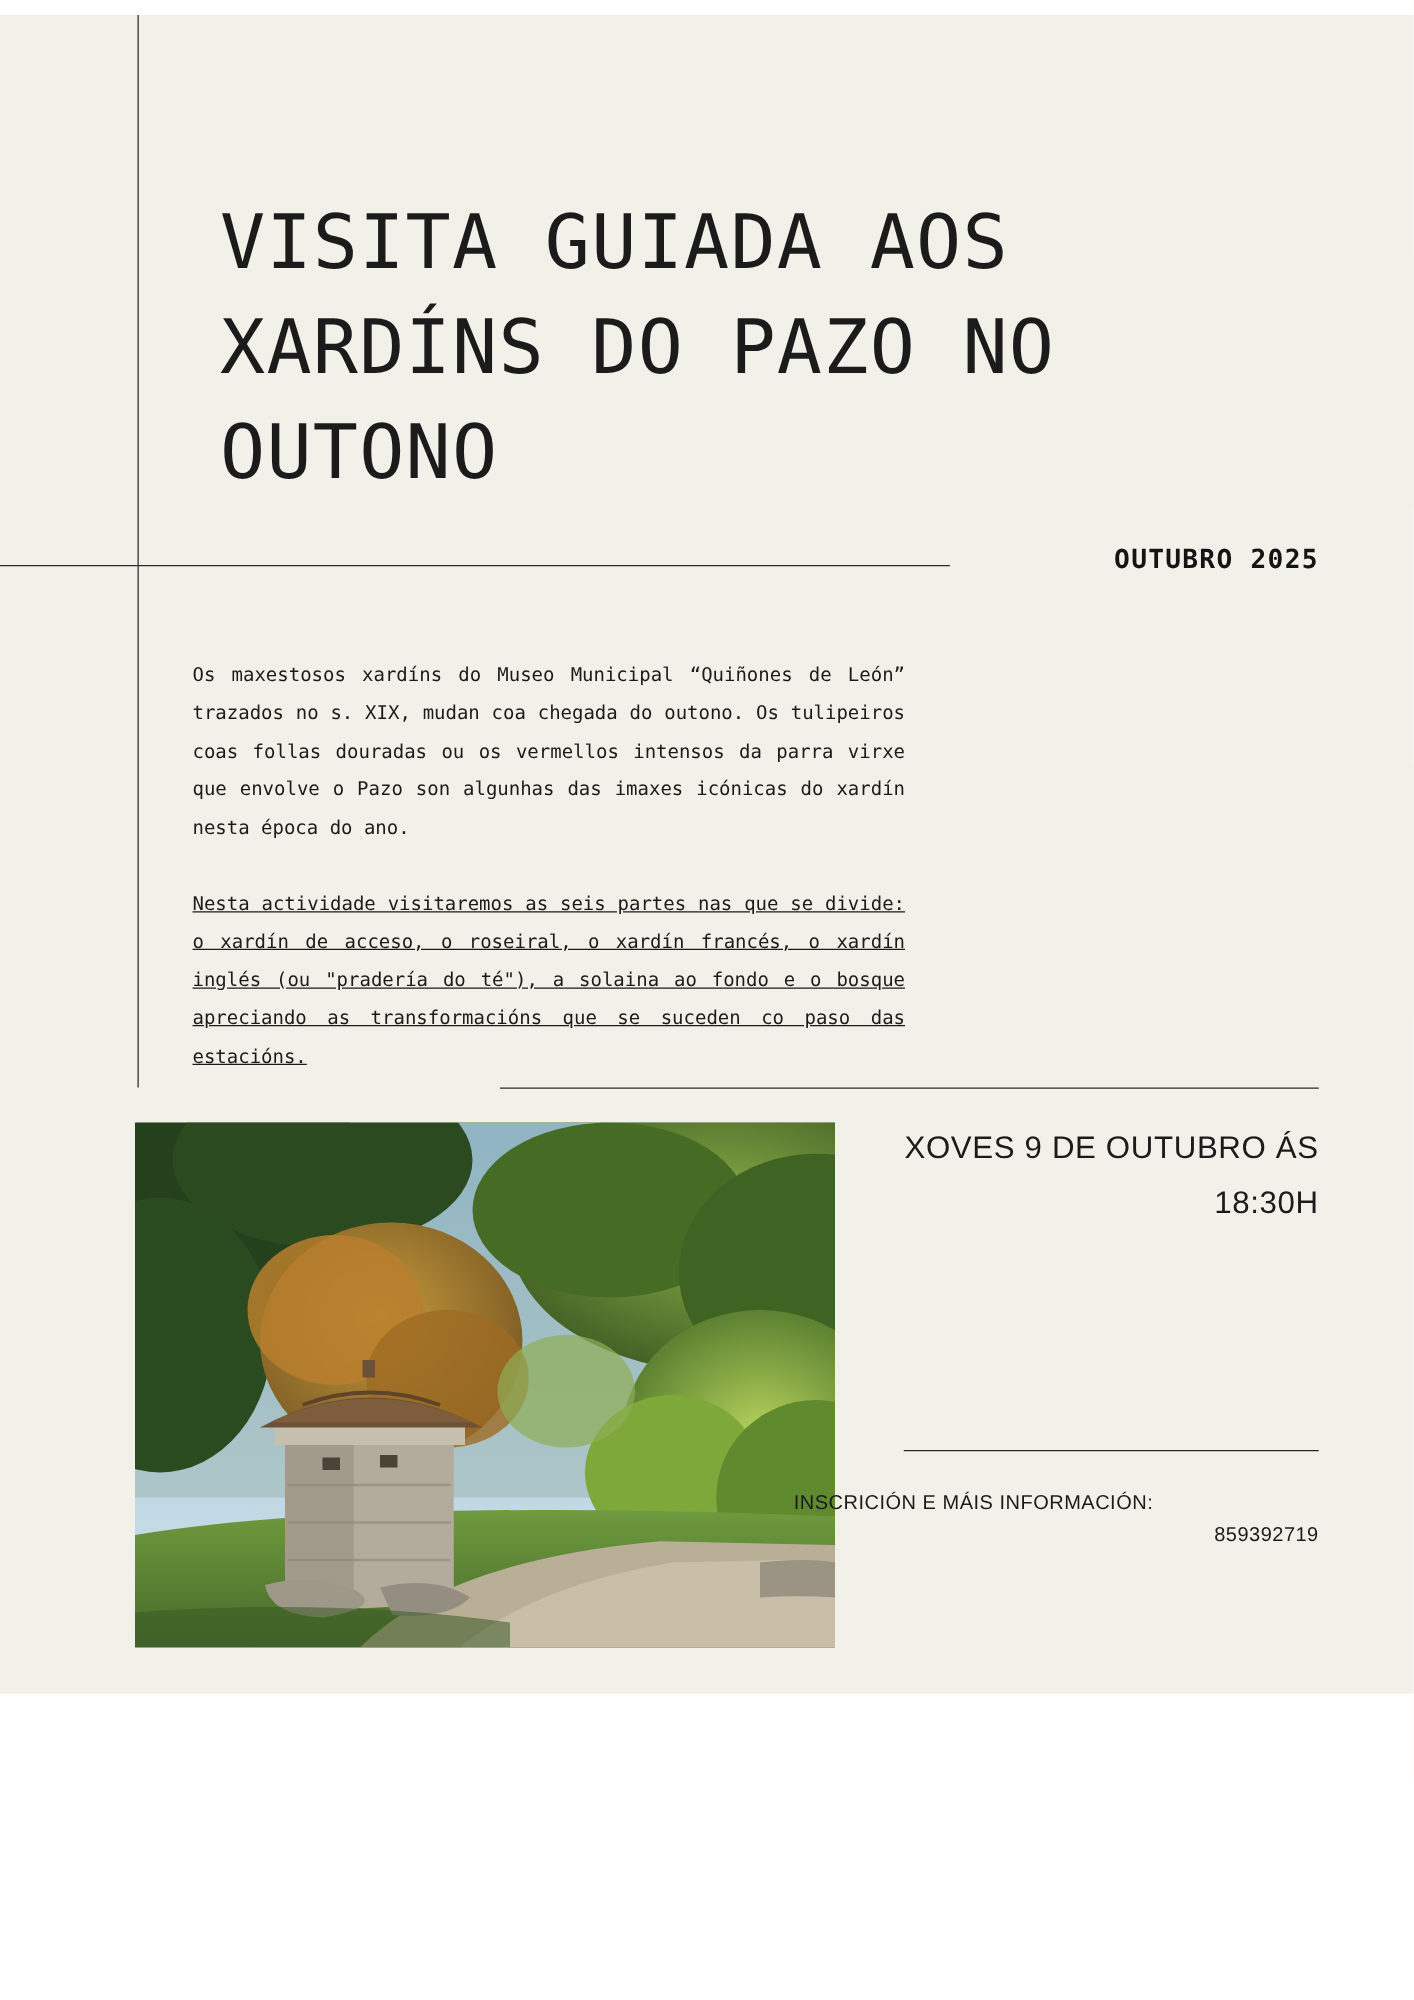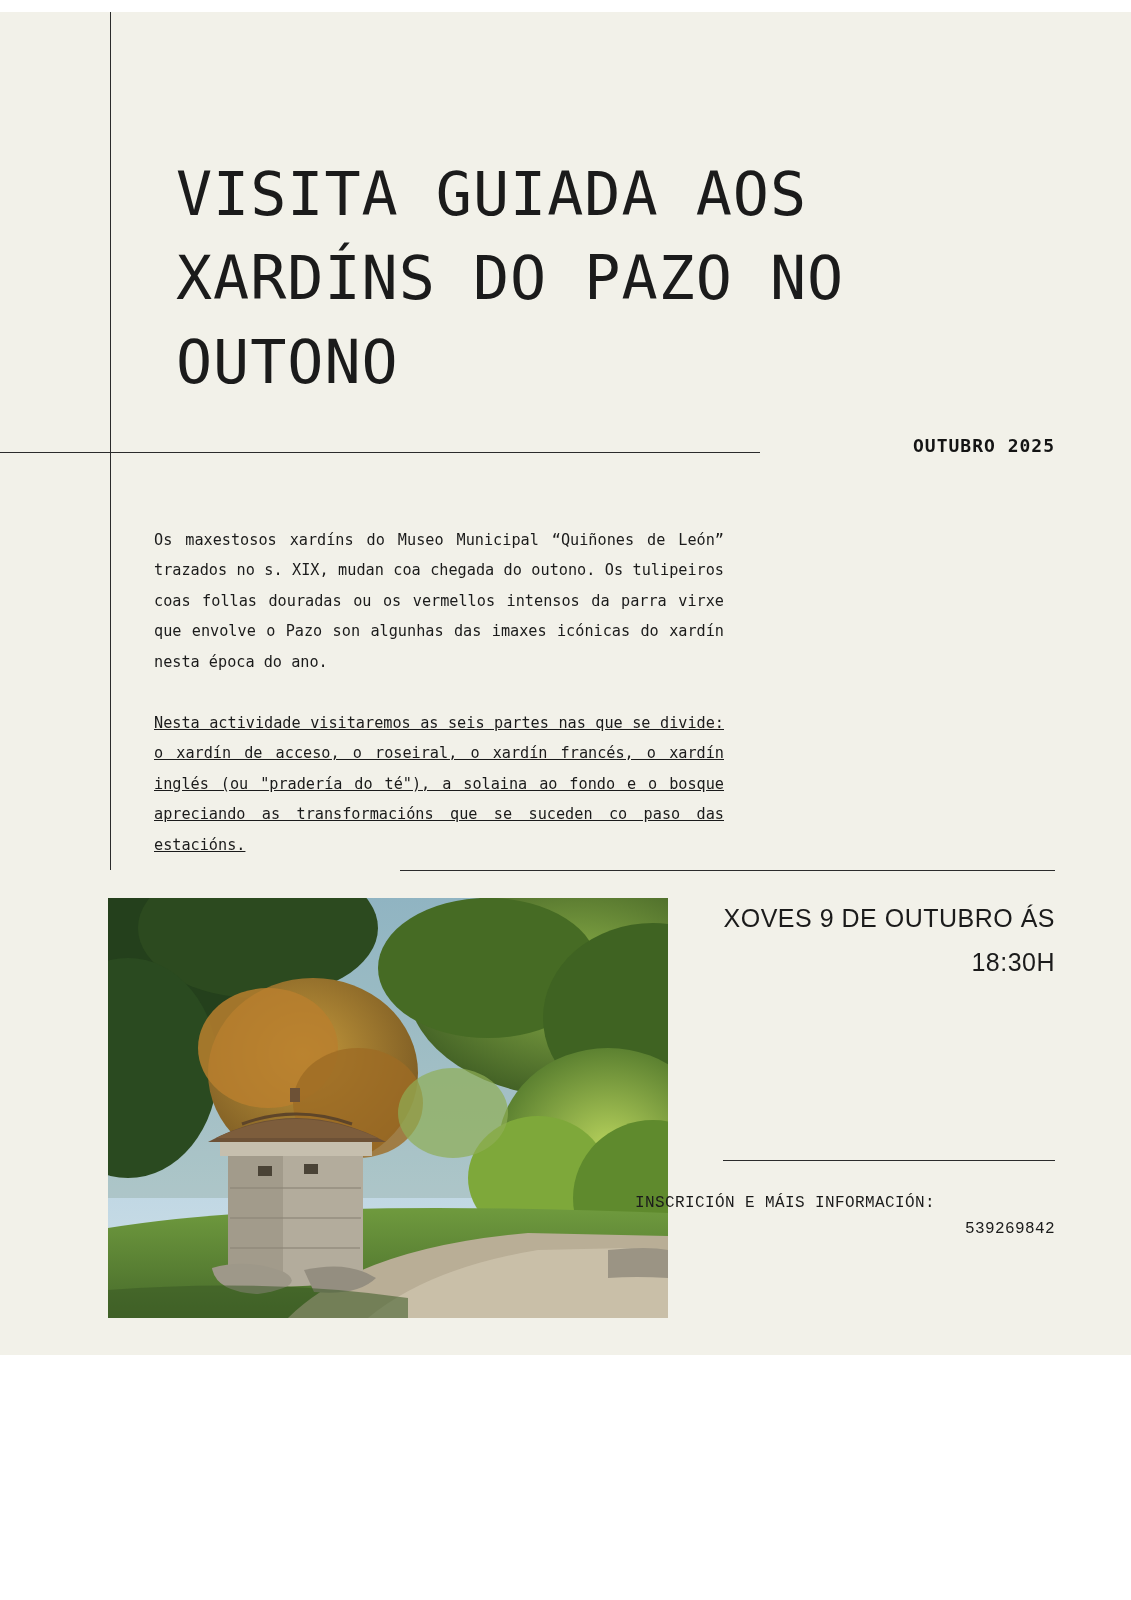--- a/index.html
+++ b/index.html
@@ -92,21 +92,21 @@
     color: #1b1b1b;
     font-weight: 400;
     font-family: "DejaVu Sans Mono", monospace;
     white-space: pre-line;
   }
 
   .month {
     position: absolute;
     right: 76px;
     top: 423px;
-    font-size: 18px;
+    font-size: 21px;
     font-weight: bold;
     letter-spacing: 1px;
     color: #141414;
     font-family: "DejaVu Sans Mono", monospace;
   }
 
   .body-text {
     position: absolute;
     left: 154px;
     top: 482px;
@@ -152,21 +152,21 @@
   .info {
     position: absolute;
     right: 76px;
     top: 1178px;
     width: 420px;
     text-align: right;
     font-size: 16px;
     line-height: 26px;
     letter-spacing: 0.4px;
     color: #1b1b1b;
-    font-family: Liberation Mono, monospace;
+    font-family: Liberation Sans, sans-serif;
   }
   .info .line1 { text-align: left; }
 </style>
 </head>
 <body>
 
 <div class="poster">
 
   <div class="v-rule"></div>
   <div class="h-rule-left"></div>
@@ -267,21 +267,21 @@
 
       <path d="M500 352 Q540 348 560 352 L560 380 Q528 378 500 380 Z" fill="#9b9484"></path>
     </svg>
   </div>
 
   <div class="datetime">XOVES 9 DE OUTUBRO ÁS
 18:30H</div>
 
   <div class="info">
     <div class="line1">INSCRICIÓN E MÁIS INFORMACIÓN:</div>
-    <div>539269842</div>
+    <div>859392719</div>
   </div>
 </div>
 
 <div class="footer-band">
 
   
 
   
 
 </div>

